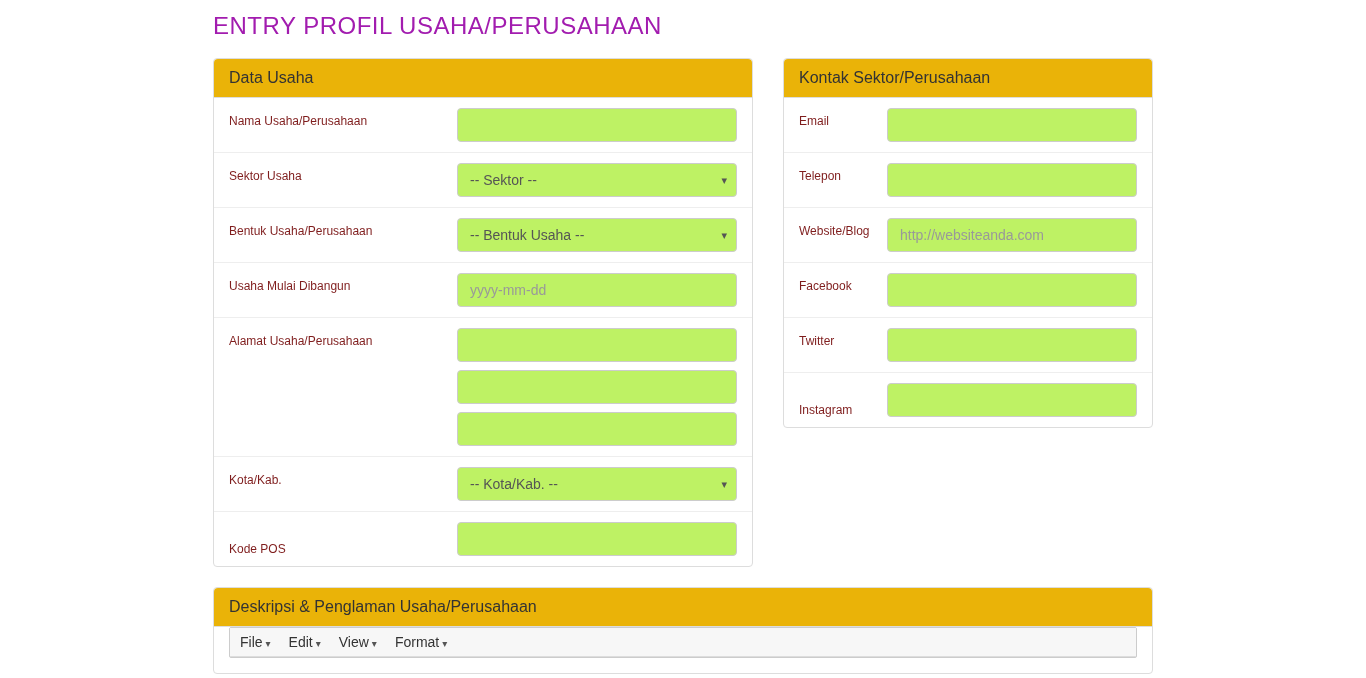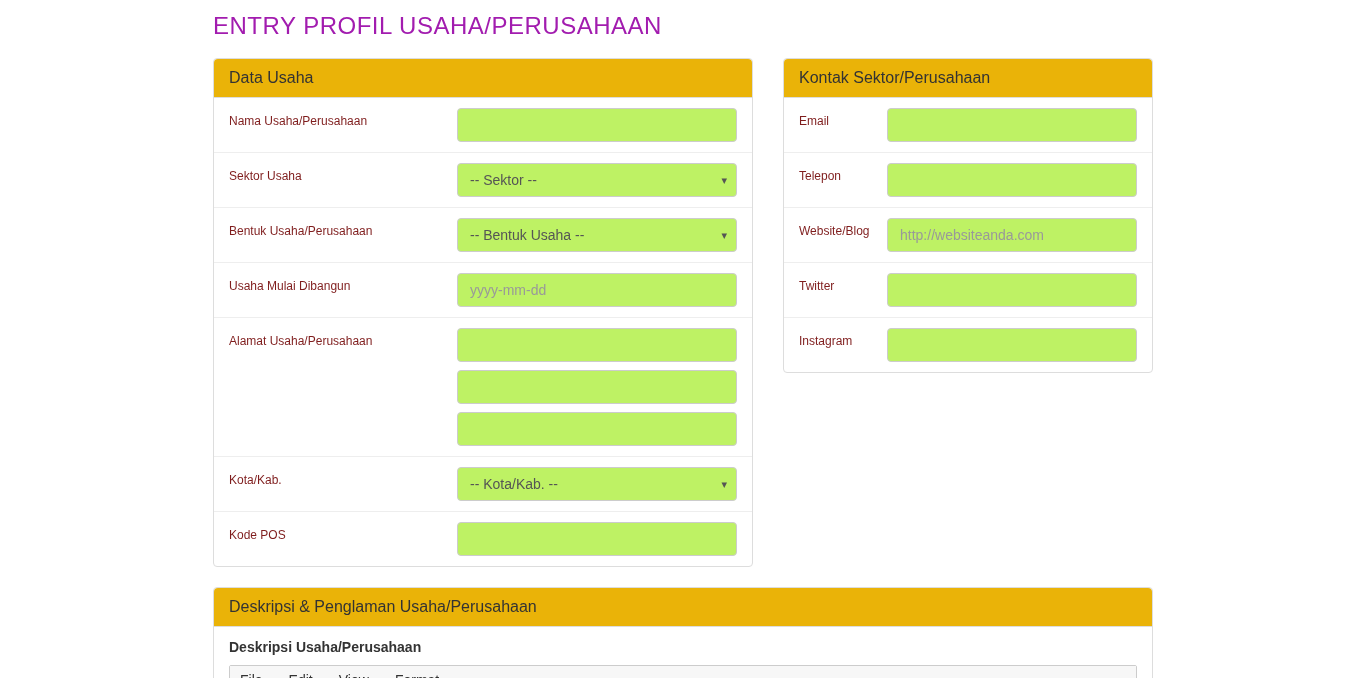--- a/index.html
+++ b/index.html
@@ -6,21 +6,21 @@
   html, body { margin:0; padding:0; font-family: "Helvetica Neue", Helvetica, Arial, sans-serif; font-size:14px; color:#333; background:#fff; }
   .container { width: 940px; margin: 0 auto; padding-top: 12px; }
   h1.page-title { font-size: 24px; font-weight: 500; color:#a21caf; letter-spacing: 0.5px; margin: 0 0 18px 0; }
   .row { display:flex; gap: 30px; align-items:flex-start; }
   .col-left { flex: 0 0 540px; }
   .col-right { flex: 0 0 370px; }
   .panel { border:1px solid #ddd; border-radius:4px; margin-bottom: 20px; background:#fff; }
   .panel-heading { background:#eab308; border-bottom:1px solid #ddd; padding: 10px 15px; font-size:16px; color:#333; border-top-left-radius:4px; border-top-right-radius:4px; }
   .panel-body { padding: 0; }
   .form-row { display:flex; align-items:flex-start; padding: 10px 15px; border-bottom:1px solid #eee; }
-  .form-row:last-child { border-bottom:none; }
+  .form-row:last-child { border-bottom:none;align-items:flex-end; }
   .form-label { flex:1; padding-top:6px; color:#7f1d1d; font-size:12px; font-weight:400; }
   .form-controls { flex: 0 0 auto; width: 280px; display:flex; flex-direction:column; gap:8px; }
   .col-right .form-controls { width: 250px; }
   .form-control, .form-select {
     width:100%; height:34px; padding:6px 12px; font-size:14px; line-height:1.42857143;
     color:#555; background-color:#bef264; border:1px solid #ccc; border-radius:4px;
   }
   .form-select { appearance:none; -webkit-appearance:none; background-image:none; padding-right:24px; position:relative; }
   .select-wrap { position:relative; }
   .select-wrap::after { content:"▾"; position:absolute; right:10px; top:50%; transform:translateY(-50%); font-size:11px; color:#555; pointer-events:none; }
@@ -132,20 +132,26 @@
             </div>
           </div>
 
           <div class="form-row">
             <div class="form-label">Website/Blog</div>
             <div class="form-controls">
               <input class="form-control" type="text" placeholder="http://websiteanda.com" style="">
             </div>
           </div>
 
+          <div class="form-row">
+            <div class="form-label">Facebook</div>
+            <div class="form-controls">
+              <input class="form-control" type="text" style="">
+            </div>
+          </div>
 
           <div class="form-row">
             <div class="form-label">Twitter</div>
             <div class="form-controls">
               <input class="form-control" type="text" style="">
             </div>
           </div>
 
           <div class="form-row">
             <div class="form-label">Instagram</div>
@@ -155,21 +161,20 @@
           </div>
 
         </div>
       </div>
     </div>
   </div>
 
   <div class="panel panel-wide">
     <div class="panel-heading">Deskripsi &amp; Penglaman Usaha/Perusahaan</div>
 
-    <div class="desc-label">Deskripsi Usaha/Perusahaan</div>
 
     <div class="editor">
       <div class="editor-menubar">
         <span class="menu"><span>File</span><span class="caret">▾</span></span>
         <span class="menu"><span>Edit</span><span class="caret">▾</span></span>
         <span class="menu"><span>View</span><span class="caret">▾</span></span>
         <span class="menu"><span>Format</span><span class="caret">▾</span></span>
       </div>
 
     </div>

